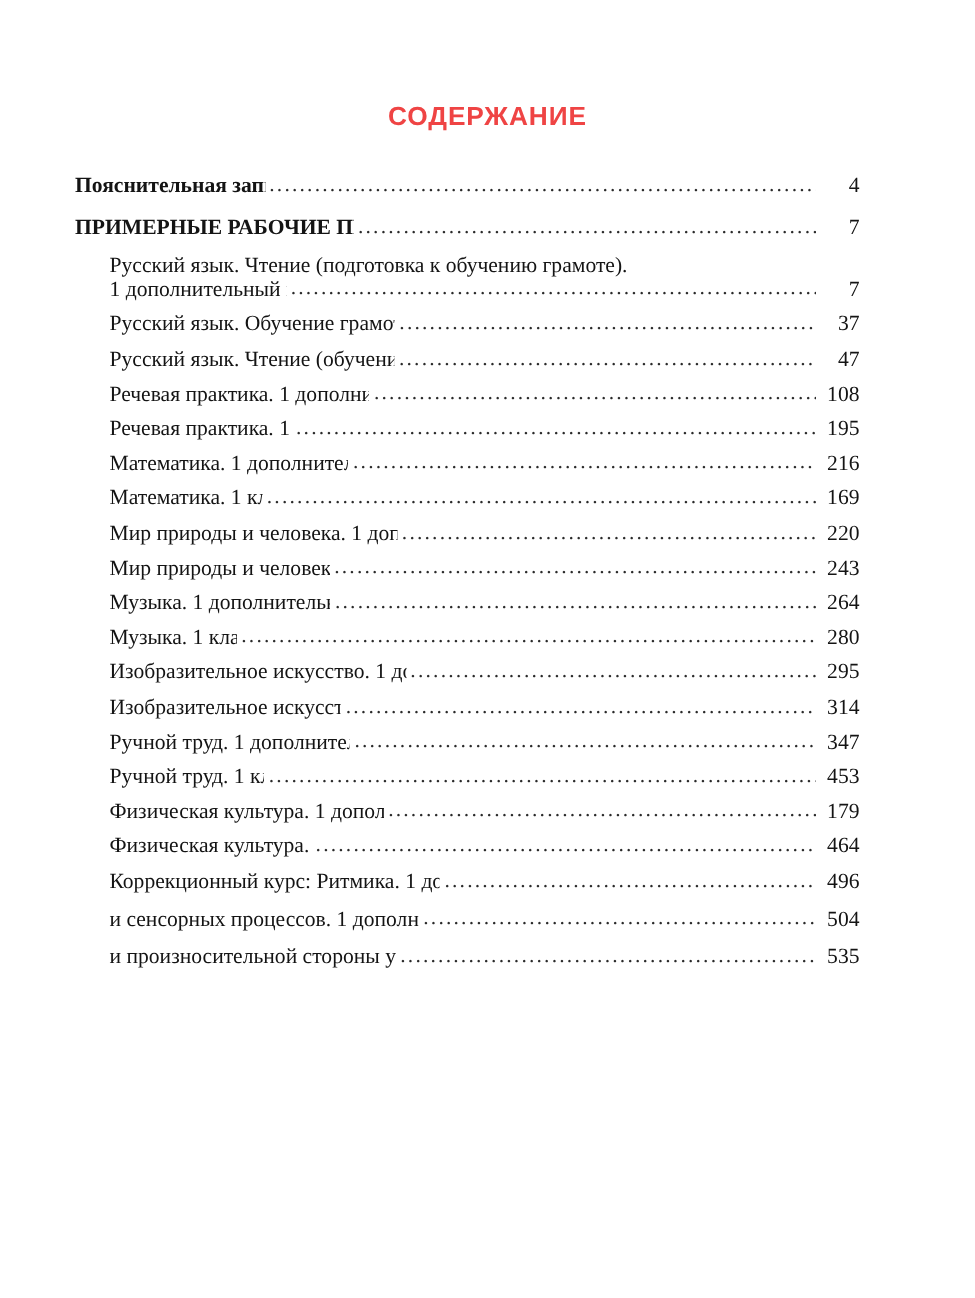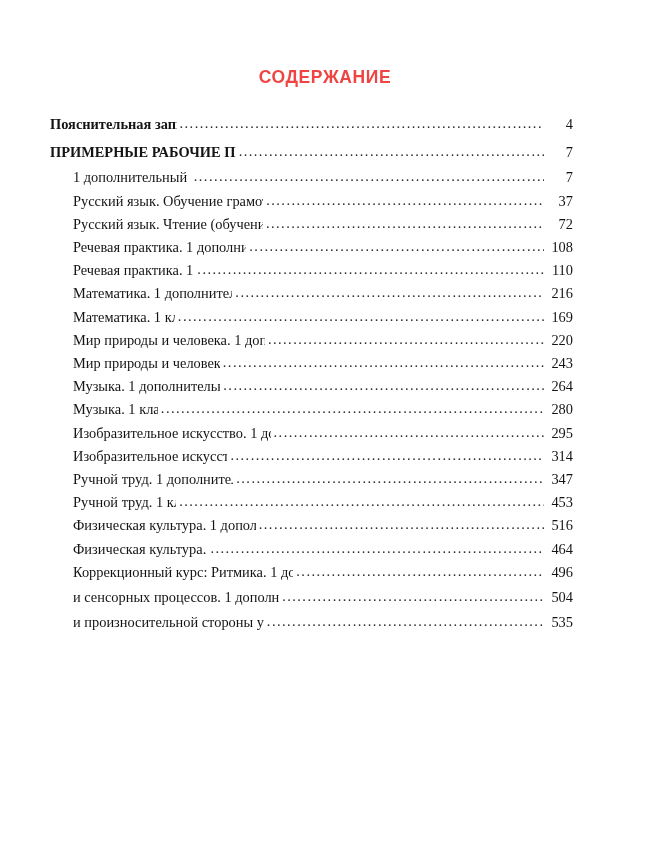--- a/index.html
+++ b/index.html
@@ -128,52 +128,55 @@
         </div>
       </div>
       <div class="entry level-top gap-md">
         <div class="line">
           <span class="label">ПРИМЕРНЫЕ РАБОЧИЕ ПРОГРАММЫ</span>
           <span class="leader" aria-hidden="true">.........................................................................................</span>
           <span class="pageno">7</span>
         </div>
       </div>
       <div class="entry level-sub gap-sm wrapped">
+        <div class="line no-leader">
+          <span class="label">Русский язык. Чтение (подготовка к обучению грамоте).</span>
+        </div>
         <div class="line">
           <span class="label">1 дополнительный класс</span>
           <span class="leader" aria-hidden="true">.........................................................................................</span>
           <span class="pageno">7</span>
         </div>
       </div>
       <div class="entry level-sub gap-xs">
         <div class="line">
           <span class="label">Русский язык. Обучение грамоте. Письмо. 1 класс</span>
           <span class="leader" aria-hidden="true">.........................................................................................</span>
           <span class="pageno">37</span>
         </div>
       </div>
       <div class="entry level-sub gap-xs">
         <div class="line">
           <span class="label">Русский язык. Чтение (обучение грамоте). 1 класс</span>
           <span class="leader" aria-hidden="true">.........................................................................................</span>
-          <span class="pageno">72</span>
+          <span class="pageno">47</span>
         </div>
       </div>
       <div class="entry level-sub gap-xs">
         <div class="line">
           <span class="label">Речевая практика. 1 дополнительный класс</span>
           <span class="leader" aria-hidden="true">.........................................................................................</span>
           <span class="pageno">108</span>
         </div>
       </div>
       <div class="entry level-sub gap-xs">
         <div class="line">
           <span class="label">Речевая практика. 1 класс </span>
           <span class="leader" aria-hidden="true">.........................................................................................</span>
-          <span class="pageno">110</span>
+          <span class="pageno">195</span>
         </div>
       </div>
       <div class="entry level-sub gap-xs">
         <div class="line">
           <span class="label">Математика. 1 дополнительный класс</span>
           <span class="leader" aria-hidden="true">.........................................................................................</span>
           <span class="pageno">216</span>
         </div>
       </div>
       <div class="entry level-sub gap-xs">
@@ -236,21 +239,21 @@
         <div class="line">
           <span class="label">Ручной труд. 1 класс</span>
           <span class="leader" aria-hidden="true">.........................................................................................</span>
           <span class="pageno">453</span>
         </div>
       </div>
       <div class="entry level-sub gap-xs">
         <div class="line">
           <span class="label">Физическая культура. 1 дополнительный класс </span>
           <span class="leader" aria-hidden="true">.........................................................................................</span>
-          <span class="pageno">516</span>
+          <span class="pageno">179</span>
         </div>
       </div>
       <div class="entry level-sub gap-xs">
         <div class="line">
           <span class="label">Физическая культура. 1 класс </span>
           <span class="leader" aria-hidden="true">.........................................................................................</span>
           <span class="pageno">464</span>
         </div>
       </div>
       <div class="entry level-sub gap-xs">

